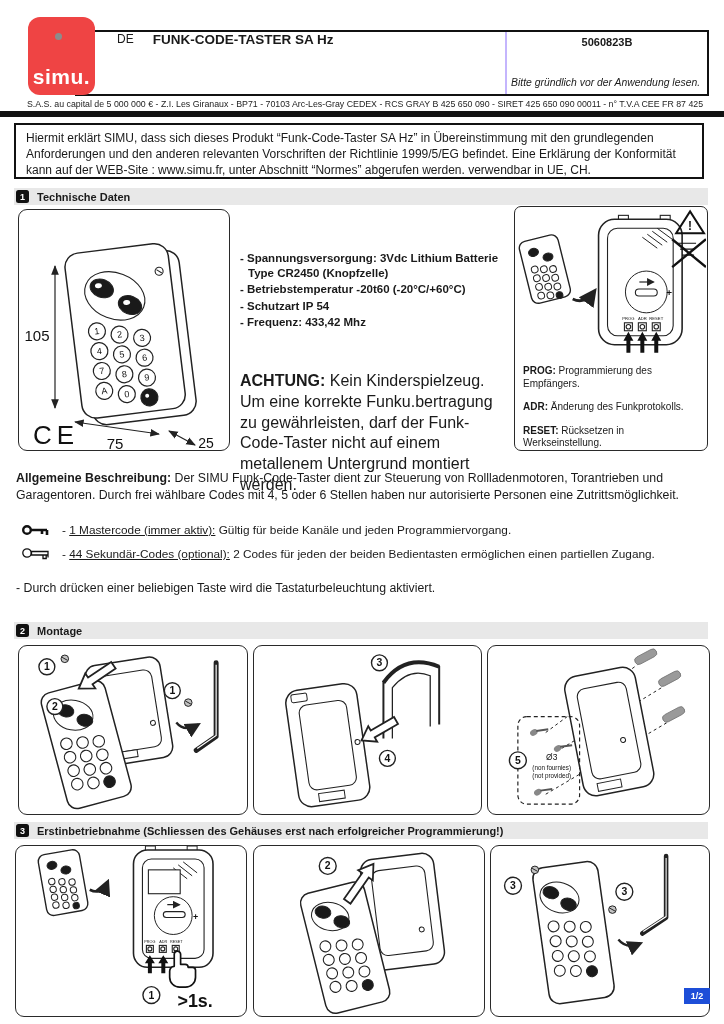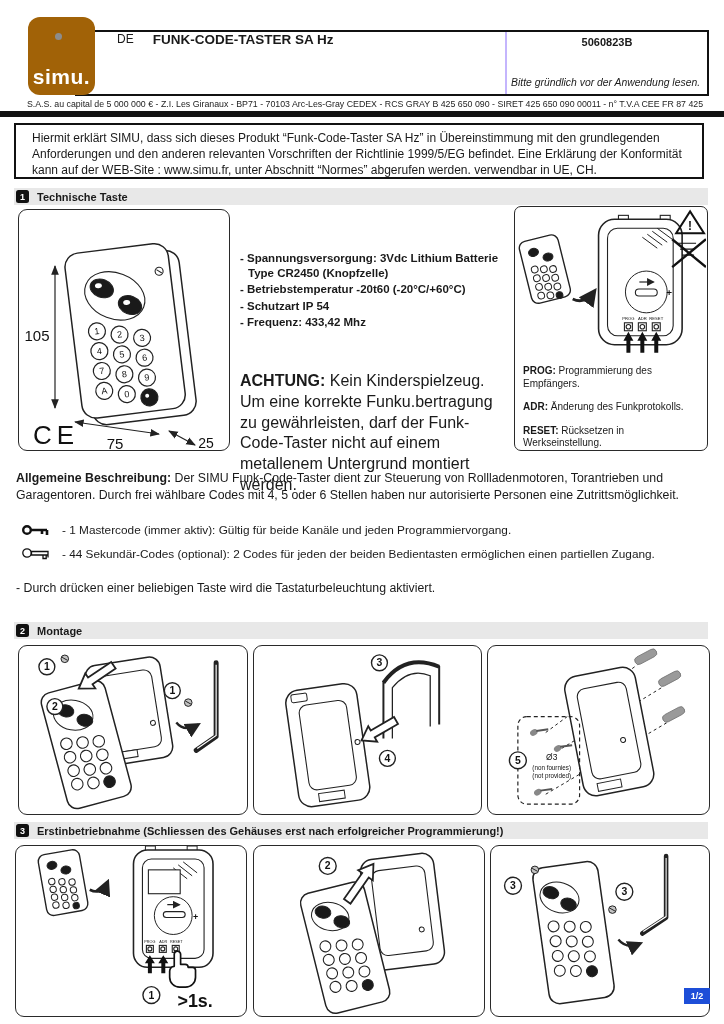--- a/index.html
+++ b/index.html
@@ -1,37 +1,37 @@
 <!DOCTYPE html>
 <html><head>
 <meta charset="utf-8">
 <style>
   html,body{margin:0;padding:0;background:#fff;}
   .page{position:relative;width:724px;height:1024px;background:#fff;overflow:hidden;
         font-family:"Liberation Sans",sans-serif;color:#1a1a1a;}
   .abs{position:absolute;}
   .b{font-weight:bold;}
-  .u{}
+  .u{text-decoration:underline;}
   
-  .logo{left:28px;top:17px;width:67px;height:78px;background:#a16207;border-radius:12px;}
+  .logo{left:28px;top:17px;width:67px;height:78px;background:#ef4444;border-radius:12px;}
   .logo-text{position:absolute;left:0;right:0;bottom:6px;text-align:center;color:#fff;
              font-weight:bold;font-size:21px;letter-spacing:.5px;}
   .logo-dot{position:absolute;left:27px;top:16px;width:7px;height:7px;border-radius:50%;background:#8c8c8c;}
   .hdr-box{left:75px;top:30px;width:630px;height:62px;border:2px solid #111;display:flex;}
   .hdr-left{width:428px;display:flex;gap:19px;padding-left:40px;box-sizing:border-box;}
   .hdr-right{flex:1;border-left:2px solid #c4b5fd;position:relative;}
   .hdr-lang{font-size:12px;}
   .hdr-title{font-size:13.5px;font-weight:bold;}
   .doc-num{position:absolute;top:4px;left:0;right:0;text-align:center;font-weight:bold;font-size:11px;}
   .read-notice{position:absolute;bottom:6px;left:4px;font-size:10.4px;font-style:italic;}
   .company{left:20px;top:99px;width:690px;text-align:center;font-size:8.8px;color:#222;}
   .black-bar{left:0;top:111px;width:724px;height:6px;background:#111;}
   
   .decl{left:14px;top:123px;width:690px;height:56px;border:2.5px solid #111;box-sizing:border-box;
-        padding:5px 16px;font-size:12px;line-height:1.34;}
+        padding:5px 10px;font-size:12px;line-height:1.34;}
   
   .secbar{left:14px;width:694px;height:17px;background:#e8e8e8;display:flex;align-items:center;gap:8px;padding:0 2px;box-sizing:border-box;}
   .secnum{width:13px;height:13px;background:#111;color:#fff;font-weight:bold;font-size:9px;
           display:flex;align-items:center;justify-content:center;border-radius:2.5px;flex:0 0 auto;}
   .sectitle{font-weight:bold;font-size:11px;}
   
   .device-box{left:18px;top:209px;width:212px;height:242px;border:1.5px solid #2a2a2a;border-radius:9px;box-sizing:border-box;}
   .right-box{left:514px;top:206px;width:194px;height:245px;border:1.5px solid #2a2a2a;border-radius:7px;box-sizing:border-box;}
   .specs{left:240px;top:251px;width:268px;font-size:11.5px;line-height:1.32;}
   .spec-item{padding-left:8px;text-indent:-8px;margin-bottom:1px;font-weight:bold;}
@@ -79,21 +79,21 @@
     <div class="logo-dot"></div>
     <div class="logo-text">simu.</div>
   </div>
   <div class="abs company">S.A.S. au capital de 5 000 000 € - Z.I. Les Giranaux - BP71 - 70103 Arc-Les-Gray CEDEX - RCS GRAY B 425 650 090 - SIRET 425 650 090 00011 - n° T.V.A CEE FR 87 425 650 090</div>
   <div class="abs black-bar"></div>
 
   <div class="abs decl">Hiermit erklärt SIMU, dass sich dieses Produkt “Funk-Code-Taster SA Hz” in Übereinstimmung mit den grundlegenden Anforderungen und den anderen relevanten Vorschriften der Richtlinie 1999/5/EG befindet. Eine Erklärung der Konformität kann auf der WEB-Site : www.simu.fr, unter Abschnitt “Normes” abgerufen werden. verwendbar in UE, CH.</div>
 
   <div class="abs secbar" style="top:188px">
     <span class="secnum">1</span>
-    <span class="sectitle">Technische Taste</span>
+    <span class="sectitle">Technische Daten</span>
   </div>
 
   <div class="abs device-box">
     <svg width="209" height="239" viewBox="0 0 209 239">
       <g transform="rotate(-7 105 120)" stroke="#222" fill="#fff">
         <rect x="64" y="46" width="104" height="166" rx="14" stroke-width="1.5"></rect>
         <rect x="54" y="38" width="104" height="166" rx="14" stroke-width="1.5"></rect>
         <ellipse cx="100" cy="85" rx="31" ry="23" transform="rotate(28 100 85)" stroke-width="1.1"></ellipse>
         <ellipse cx="88" cy="76" rx="12" ry="9" transform="rotate(28 88 76)" fill="#1a1a1a"></ellipse>
         <ellipse cx="85" cy="73" rx="3.5" ry="2.5" fill="#fff" stroke="none"></ellipse>

